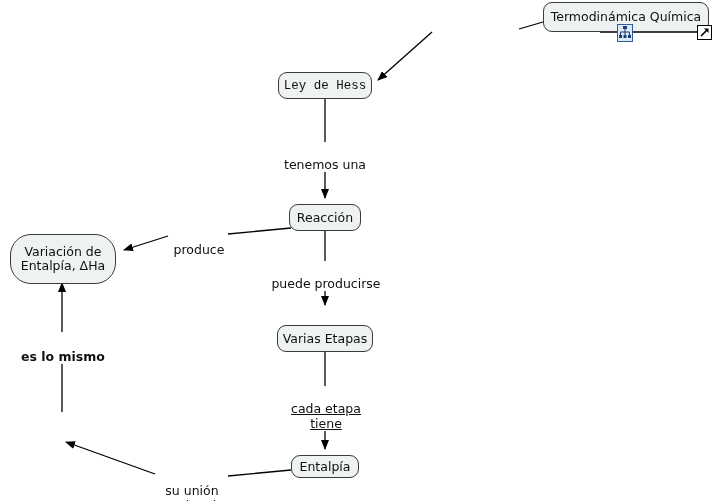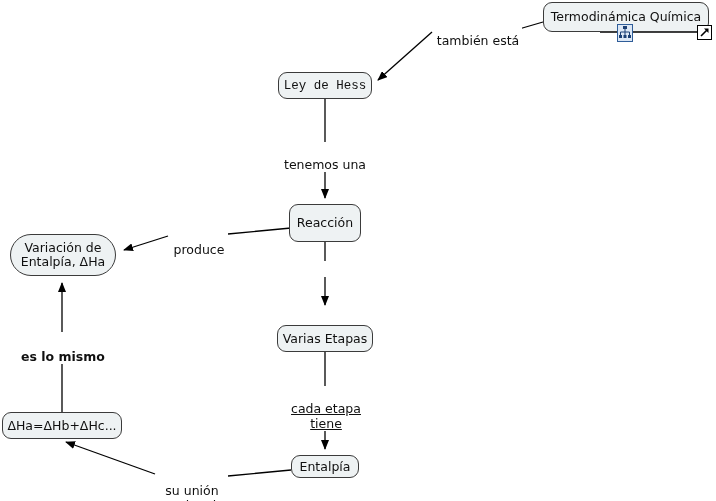--- a/index.html
+++ b/index.html
@@ -116,53 +116,50 @@
   </svg>
 
   <div class="node" style="left:543px; top:2px; width:166px; height:30px;">
     <span>Termodinámica Química</span>
   </div>
 
   <div class="node" style="left:278px; top:72px; width:94px; height:27px;font-family:Liberation Mono, monospace;">
     <span>Ley de Hess</span>
   </div>
 
-  <div class="node" style="left:289px; top:204px; width:72px; height:38px;">
+  <div class="node" style="left:289px; top:204px; width:72px; height:27px;">
     <span>Reacción</span>
   </div>
 
-  <div class="node" style="left:10px; top:234px; width:106px; height:42px;border-radius:21px;">
+  <div class="node" style="left:10px; top:234px; width:106px; height:50px;border-radius:21px;">
     <span>Variación de
 Entalpía, ΔHa</span>
   </div>
 
   <div class="node" style="left:277px; top:325px; width:96px; height:27px;">
     <span>Varias Etapas</span>
   </div>
 
   <div class="node" style="left:291px; top:455px; width:68px; height:23px;align-items:center;">
     <span>Entalpía</span>
   </div>
 
-  <div class="node" style="left:2px; top:412px; width:120px; height:27px;">
-    <span>ΔHa=ΔHb+ΔHc...</span>
-  </div>
 
-  <div class="link-label" style="left:434px; top:18px; width:86px;">
-    <span>también está</span>
-  </div>
 
   <div class="link-label" style="left:280px; top:142px; width:88px;">
     <span>tenemos una</span>
   </div>
 
   <div class="link-label" style="left:170px; top:227px; width:56px;">
     <span>produce</span>
   </div>
 
+  <div class="link-label" style="left:269px; top:261px; width:112px;">
+    <span>puede producirse</span>
+  </div>
 
   <div class="link-label" style="left:20px; top:334px; width:84px;font-weight:bold;">
     <span>es lo mismo</span>
   </div>
 
   <div class="link-label" style="left:287px; top:386px; width:76px;text-decoration:underline;">
     <span>cada etapa
 tiene</span>
   </div>
 

